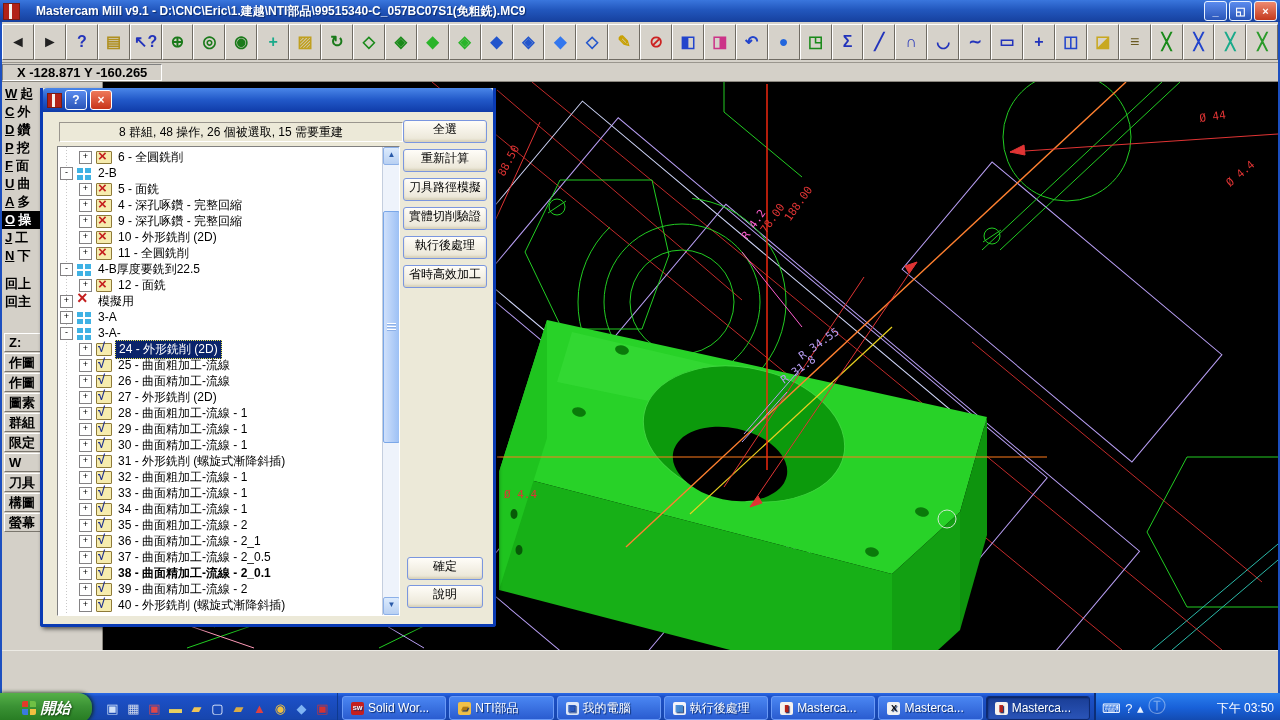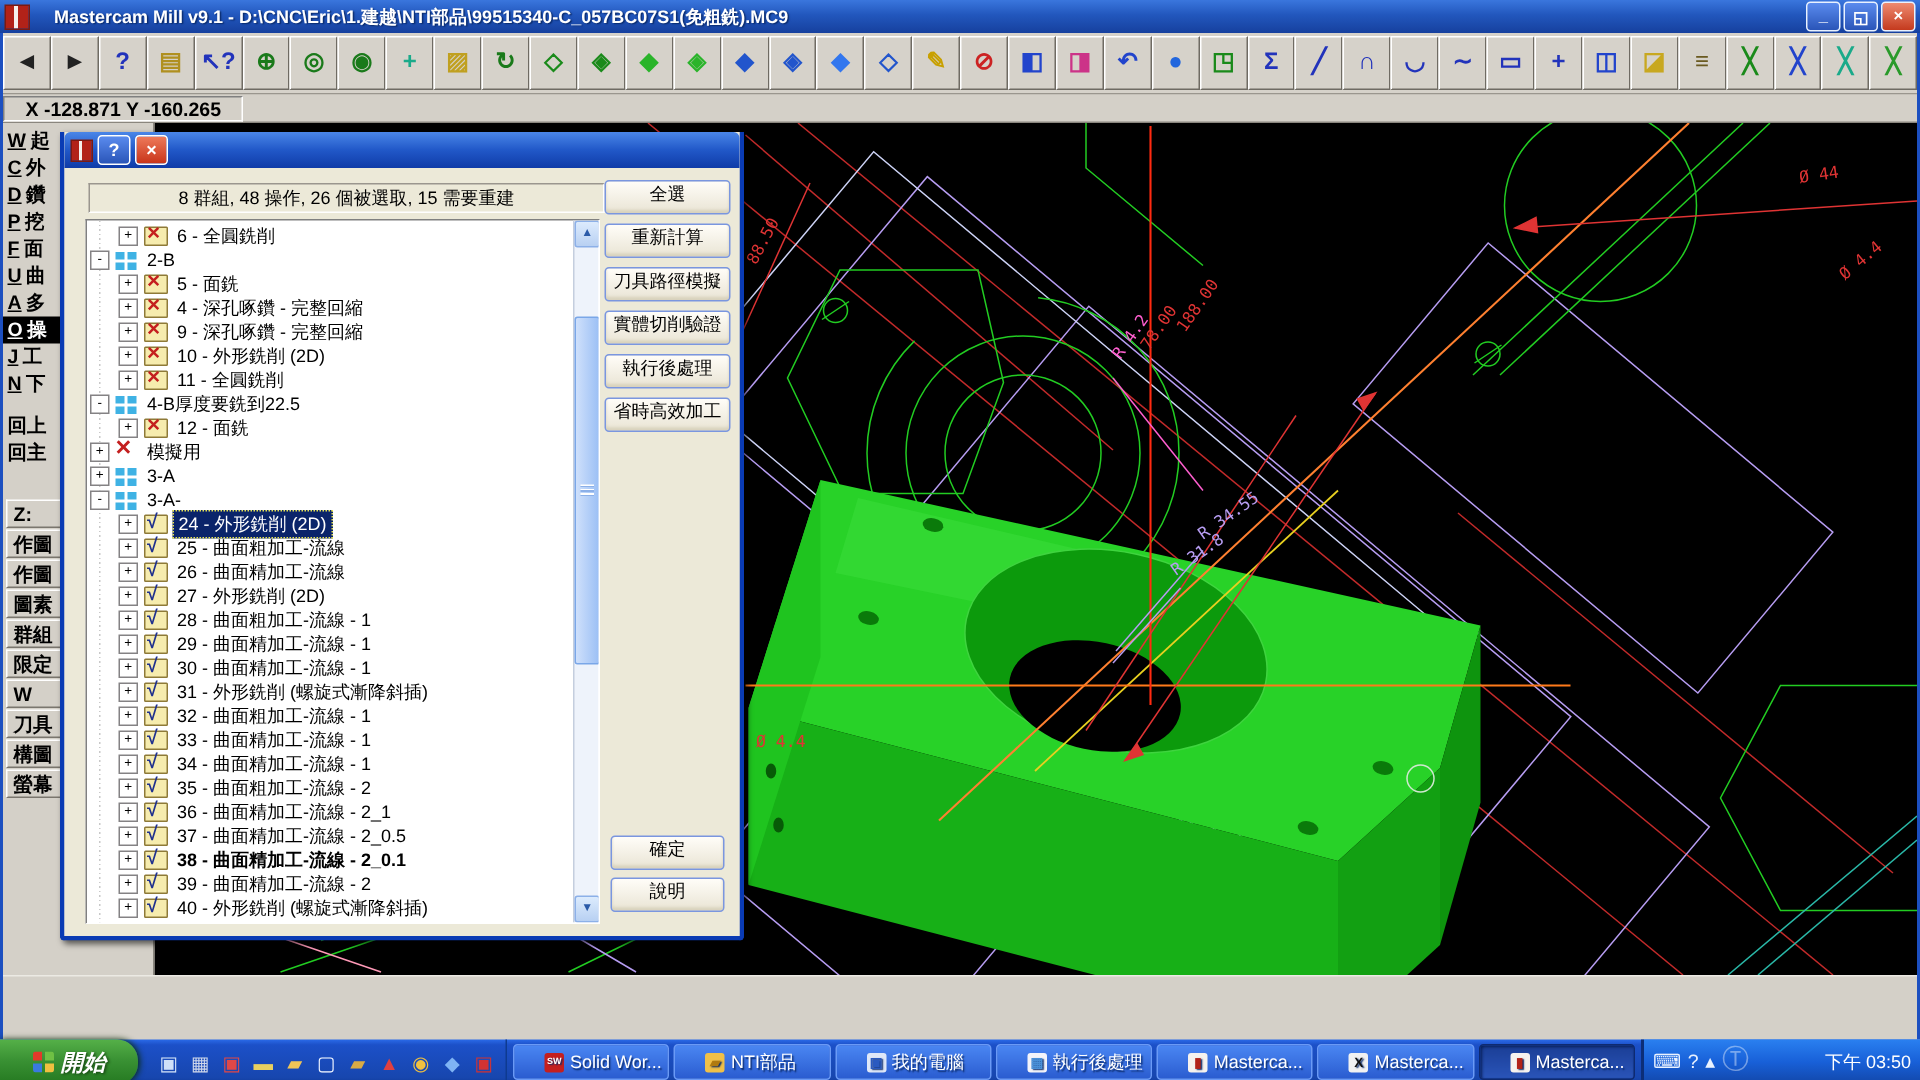--- a/index.html
+++ b/index.html
@@ -105,21 +105,21 @@
   .startbtn{width:92px;background:linear-gradient(180deg,#55b048 0%,#3a9234 45%,#247820 100%);
     border-radius:0 14px 14px 0;display:flex;align-items:center;justify-content:center;gap:5px;color:#fff;
     font-size:15px;font-weight:bold;font-style:italic;text-shadow:1px 1px 2px #14400f;box-shadow:1px 0 4px #0a2a08;}
   .flag{width:14px;height:14px;background-image:linear-gradient(#e23a2a,#e23a2a),linear-gradient(#6fc044,#6fc044),
     linear-gradient(#3a7ae0,#3a7ae0),linear-gradient(#f0c040,#f0c040);
     background-size:6px 6px;background-position:0 0,8px 0,0 8px,8px 8px;background-repeat:no-repeat;border-radius:2px;}
   .quicklaunch{display:flex;align-items:center;padding:0 6px;gap:4px;border-right:1px solid #0e3a90;margin-left:6px;}
   .ql{width:17px;height:17px;display:flex;align-items:center;justify-content:center;font-size:13px;line-height:17px;}
   .tasks{display:flex;align-items:center;gap:3px;padding:0 4px;flex:1;min-width:0;}
   .task{flex:1;max-width:102px;height:22px;border-radius:3px;background:linear-gradient(180deg,#4a86f2,#2a5cd0);
-    border:1px solid #6a9af6;display:flex;align-items:center;gap:4px;padding:0 20px;color:#fff;font-size:12px;
+    border:1px solid #6a9af6;display:flex;align-items:center;gap:4px;padding:0 8px;color:#fff;font-size:12px;
     white-space:nowrap;overflow:hidden;text-shadow:1px 1px 1px #0a2a6a;}
   .task.active{background:linear-gradient(180deg,#1a3e96,#2a54b8);border-color:#0e2a70;box-shadow:inset 1px 1px 2px #09205a;}
   .ti{width:13px;height:13px;flex:0 0 auto;display:flex;align-items:center;justify-content:center;
     font-size:9px;font-weight:bold;border-radius:2px;}
   .ti.sw{background:#c41f1f;color:#fff;font-size:6px;}
   .ti.folder{background:#f0c048;color:#b07a10;}
   .ti.computer{background:#dfe8f8;color:#2a5ac0;}
   .ti.pictures{background:#f4f4fa;color:#4a90d8;}
   .ti.mcam{background:#f6f2ee;color:#b22218;}
   .ti.xapp{background:#f2f2f2;color:#111;}

